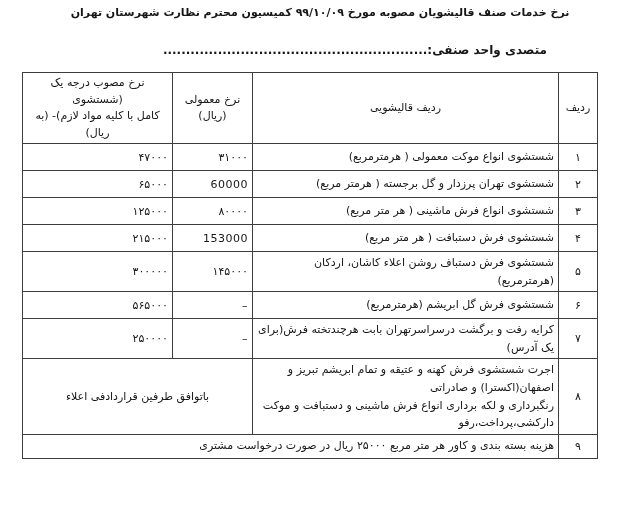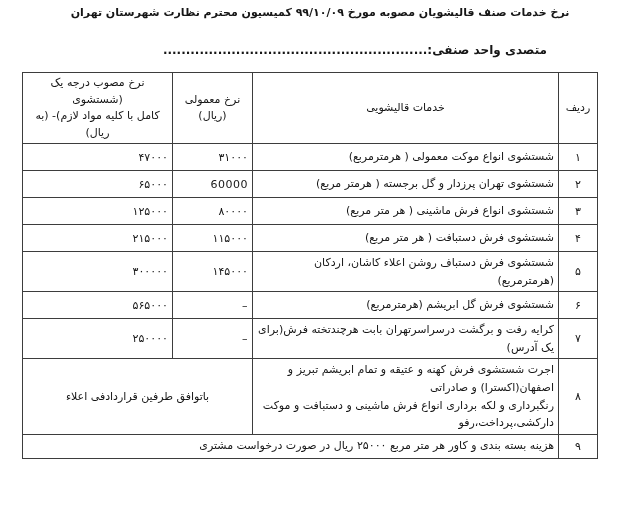--- a/index.html
+++ b/index.html
@@ -51,21 +51,21 @@
 <table class="rates" dir="rtl">
   <colgroup>
     <col style="width:39px">
       <col style="width:306px">
       <col style="width:80px">
       <col style="width:150px">
   </colgroup>
   <thead>
     <tr class="h-header">
       <th class="c-head">ردیف</th>
-      <th class="c-head">خدمات قالیشویی</th>
+      <th class="c-head">ردیف قالیشویی</th>
       <th class="c-head">نرخ معمولی
 (ریال)</th>
       <th class="c-head">نرخ مصوب درجه یک (شستشوی
 کامل با کلیه مواد لازم)- (به
 ریال)</th>
     </tr>
   </thead>
   <tbody>
     <tr class="h-std">
       <td class="c-no">۱</td>
@@ -81,21 +81,21 @@
     </tr>
     <tr class="h-std">
       <td class="c-no">۳</td>
       <td class="c-svc">شستشوی انواع فرش ماشینی ( هر متر مربع)</td>
       <td class="c-num">۸۰۰۰۰</td>
       <td class="c-num">۱۲۵۰۰۰</td>
     </tr>
     <tr class="h-std">
       <td class="c-no">۴</td>
       <td class="c-svc">شستشوی فرش دستبافت ( هر متر مربع)</td>
-      <td class="c-num">۱۱۵۰۰۰</td>
+      <td class="c-num">153000</td>
       <td class="c-num">۲۱۵۰۰۰</td>
     </tr>
     <tr class="h-std">
       <td class="c-no">۵</td>
       <td class="c-svc">شستشوی  فرش دستباف روشن اعلاء کاشان، اردکان (هرمترمربع)</td>
       <td class="c-num">۱۴۵۰۰۰</td>
       <td class="c-num">۳۰۰۰۰۰</td>
     </tr>
     <tr class="h-std">
       <td class="c-no">۶</td>

